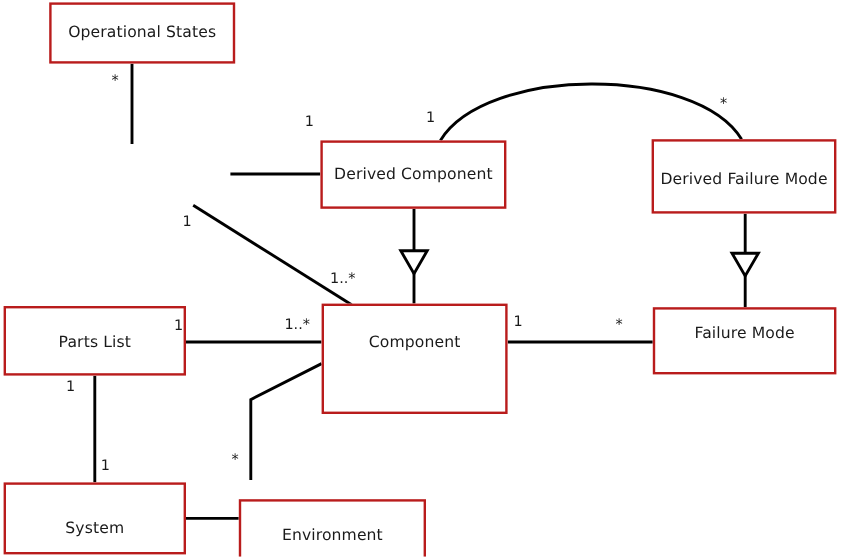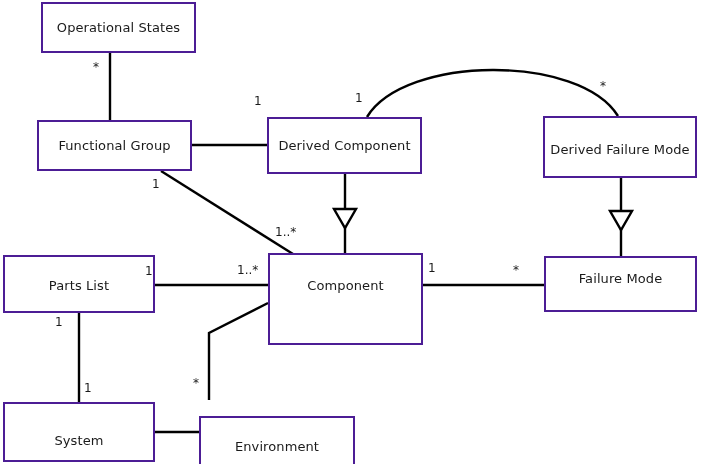--- a/index.html
+++ b/index.html
@@ -19,21 +19,21 @@
   #edge-layer {
     position: absolute;
     left: 0;
     top: 0;
     width: 702px;
     height: 464px;
   }
   .uml-class {
     position: absolute;
     box-sizing: border-box;
-    border: 2px solid #4c1d95;
+    border: 2px solid #b91c1c;
     background: #ffffff;
     z-index: 5;
   }
   .uml-name-compartment {
     display: flex;
     align-items: center;
     justify-content: center;
     box-sizing: border-box;
     width: 100%;
     font-size: 13px;
@@ -95,23 +95,20 @@
     </g>
 
     <polygon points="334,209 356,209 345,228" fill="#ffffff" stroke="#000000" stroke-width="2.4" stroke-linejoin="miter"></polygon>
     <polygon points="610,211 632,211 621,230" fill="#ffffff" stroke="#000000" stroke-width="2.4" stroke-linejoin="miter"></polygon>
   </svg>
 
   <div class="uml-class" style="left:41px; top:2px; width:155px; height:51px;">
     <div class="uml-name-compartment" style="height:47px;">Operational States</div>
   </div>
 
-  <div class="uml-class" style="left:37px; top:120px; width:155px; height:51px;">
-    <div class="uml-name-compartment" style="height:47px;">Functional Group</div>
-  </div>
 
   <div class="uml-class" style="left:267px; top:117px; width:155px; height:57px;">
     <div class="uml-name-compartment" style="height:53px;">Derived Component</div>
   </div>
 
   <div class="uml-class" style="left:543px; top:116px; width:154px; height:62px;">
     <div class="uml-name-compartment" style="height:62px;">Derived Failure Mode</div>
   </div>
 
   <div class="uml-class" style="left:3px; top:255px; width:152px; height:58px;">

